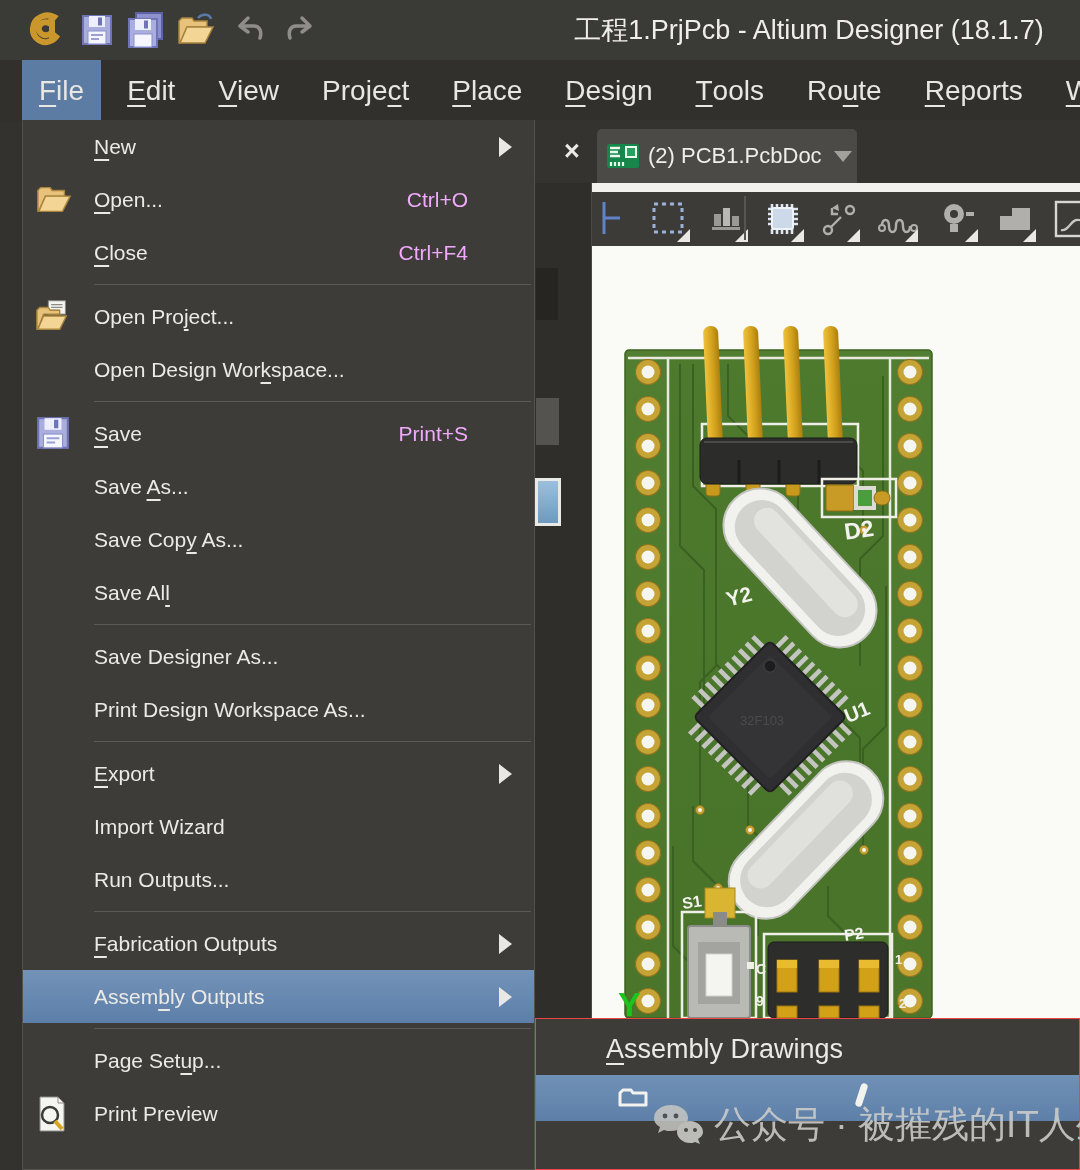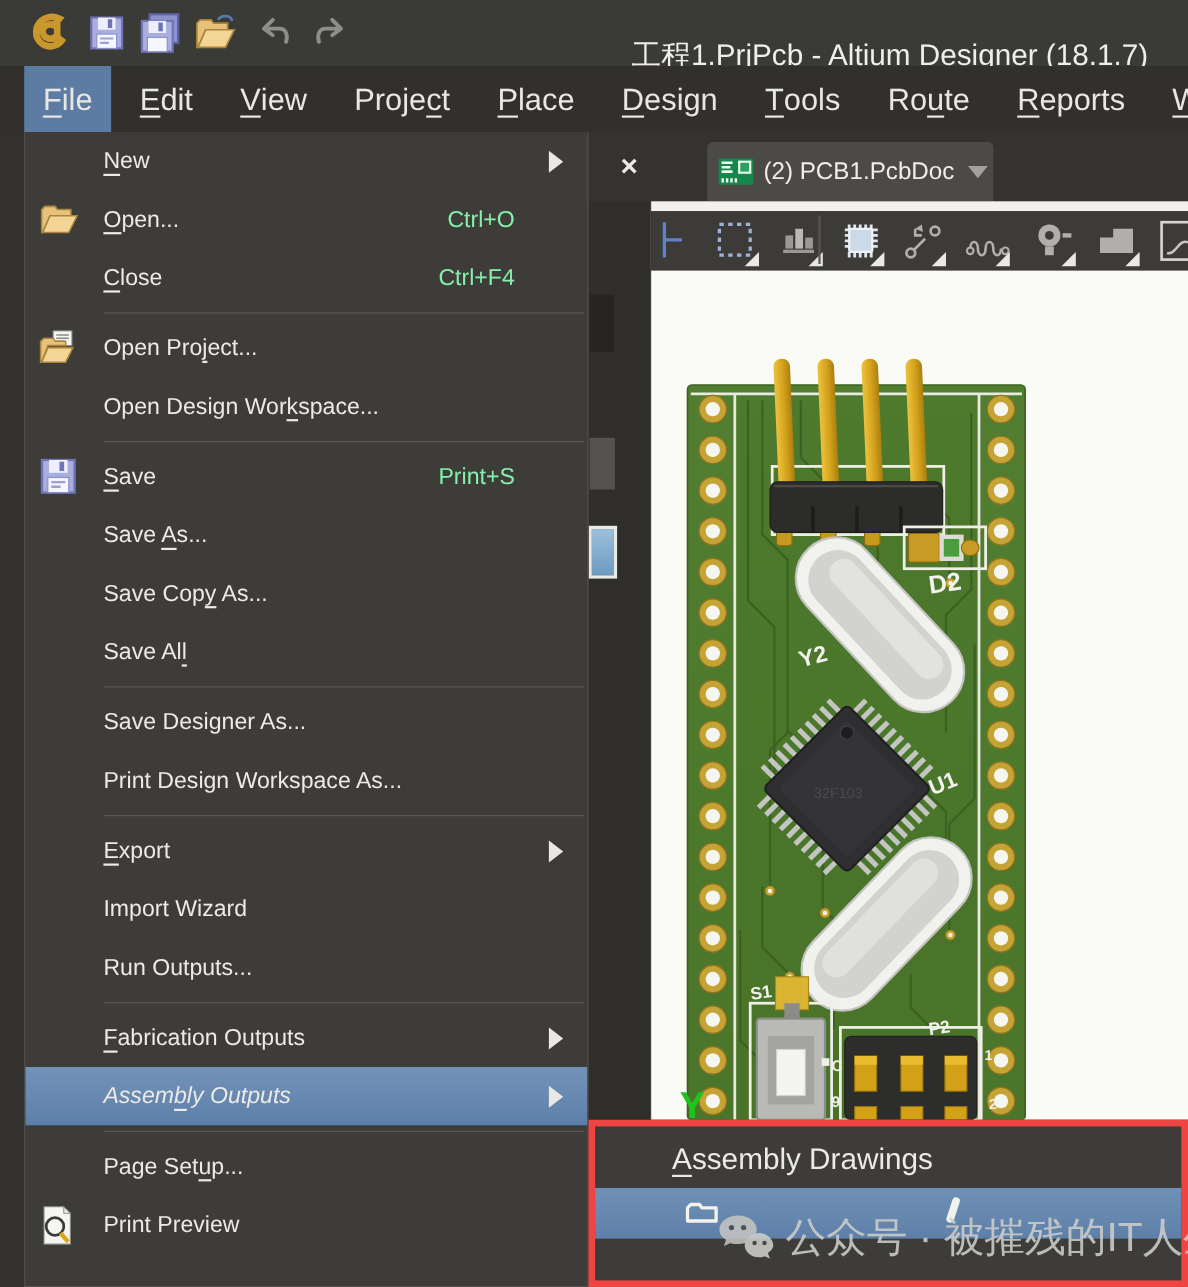--- a/index.html
+++ b/index.html
@@ -6,38 +6,38 @@
   html,body { background:#232320; }
   body { font-family:"Liberation Sans","DejaVu Sans",sans-serif; }
   #stage { position:relative; width:1080px; height:1170px; overflow:hidden;
            background:#33322e; color:#eceae6; }
 
   
   .titlebar { position:absolute; left:0; top:0; width:1080px; height:60px; background:#3a3a37; }
   .tb-icon { position:absolute; top:11px; width:38px; height:38px; }
   .tb-title { position:absolute; left:540px; top:0; width:538px; height:60px;
               display:flex; align-items:center; justify-content:center;
-              font-size:27px; color:#f0eeea; white-space:nowrap;margin-top:20px; }
+              font-size:27px; color:#f0eeea; white-space:nowrap; }
 
   
   .menubar { position:absolute; left:0; top:60px; width:1080px; height:62px;
              background:#31302c; display:flex; align-items:stretch; padding-left:22px; }
   .mb-item { display:flex; align-items:center; padding:0 17px; margin-right:9px;
              font-size:28px; color:#e9e7e3; white-space:nowrap; }
   .mb-item.active { background:#5d7ca4; }
   .mb-item u, .fm-label u, .sm-label u { text-decoration:underline; text-underline-offset:5px;
              text-decoration-thickness:2px; }
 
   
   .tabbar { position:absolute; left:535px; top:120px; width:545px; height:63px; background:#34332f; }
   .tab-close { position:absolute; left:20px; top:14px; width:34px; height:34px; color:#eceae6;
                font-size:27px; font-weight:bold; display:flex; align-items:center; justify-content:center; }
   .doc-tab { position:absolute; left:62px; top:9px; width:260px; height:54px; background:#4b4a46;
              border-radius:5px 5px 0 0; display:flex; align-items:center; padding:0 10px;
-             font-size:22px; color:#f0eeea; white-space:nowrap;margin-left:46px; }
+             font-size:22px; color:#f0eeea; white-space:nowrap; }
   .doc-tab .caret { width:0; height:0; border-left:9px solid transparent; border-right:9px solid transparent;
              border-top:11px solid #a3a19c; margin-left:12px; }
   .side-strip { position:absolute; left:535px; top:183px; width:57px; height:835px; background:#2f2e2b;
                 border-right:1px solid #4a4945; }
   .strip-rect1 { position:absolute; left:1px; top:85px;  width:22px; height:52px; background:#262522; }
   .strip-rect2 { position:absolute; left:1px; top:215px; width:23px; height:47px; background:#55534f; }
   .strip-swatch { position:absolute; left:0;  top:295px; width:26px; height:48px;
                   background:linear-gradient(180deg,#9cc0dc,#6d9abf); border:3px solid #e9e9e6; }
   .canvas-strip { position:absolute; left:592px; top:183px; width:488px; height:9px; background:#f2f1ed; }
   .toolbar { position:absolute; left:592px; top:192px; width:488px; height:54px; background:#3c3b38; }
@@ -45,33 +45,33 @@
   .tool .dd { position:absolute; right:-4px; bottom:-6px; width:0; height:0;
               border-left:13px solid transparent; border-bottom:13px solid #e9e8e4; }
   .tool-sep { position:absolute; left:152px; top:4px; width:2px; height:44px; background:#57554f; }
   .canvas { position:absolute; left:592px; top:246px; width:488px; height:772px; background:#fafaf7; }
   .canvas svg { position:absolute; left:6px; top:0; }
 
   
   .filemenu { position:absolute; left:22px; top:120px; width:513px; height:1050px;
               background:#3d3c38; border:1px solid #53514c; border-top:none; overflow:hidden; z-index:10; }
   .fm-row { position:relative; height:53px; display:flex; align-items:center; font-size:21px; }
-  .fm-row.hl { background:linear-gradient(180deg,#7392b8,#5c7fa9);font-style:italic; }
+  .fm-row.hl { background:linear-gradient(180deg,#7392b8,#5c7fa9); }
   .fm-icon { position:absolute; left:12px; top:8px; width:38px; height:38px; }
   .fm-label { margin-left:71px; color:#eceae6; white-space:nowrap; }
-  .fm-short { position:absolute; right:66px; color:#86efac; }
+  .fm-short { position:absolute; right:66px; color:#f0abfc; }
   .fm-arrow { position:absolute; right:22px; width:0; height:0;
               border-top:10px solid transparent; border-bottom:10px solid transparent;
               border-left:13px solid #e9e8e4; }
   .fm-sep { height:11px; position:relative; }
   .fm-sep::after { content:""; position:absolute; left:71px; right:3px; top:5px; height:1px; background:#5c5a54; }
 
   
   .submenu { position:absolute; left:535px; top:1018px; width:545px; height:152px;
-             background:#3d3c38; border:6px solid #ef4444; z-index:20; }
+             background:#3d3c38; border:1px solid #ef4444; z-index:20; }
   .sm-row { position:relative; height:52px; margin-top:4px; display:flex; align-items:center; font-size:27px; }
   .sm-label { margin-left:70px; color:#eceae6; white-space:nowrap; }
   .sm-row.hl { height:46px; margin-top:0; background:linear-gradient(180deg,#7090b6,#5e80a8); }
   .doodle { position:absolute; left:80px; top:10px; }
   .cursor-slash { position:absolute; left:322px; top:8px; width:7px; height:24px; background:#f2f2ef;
                   border-radius:4px; transform:rotate(18deg); }
 
   
   .watermark { position:absolute; left:652px; top:1100px; z-index:40; display:flex; align-items:center;
                gap:10px; color:rgba(205,205,202,0.88); font-size:37px; white-space:nowrap; }

